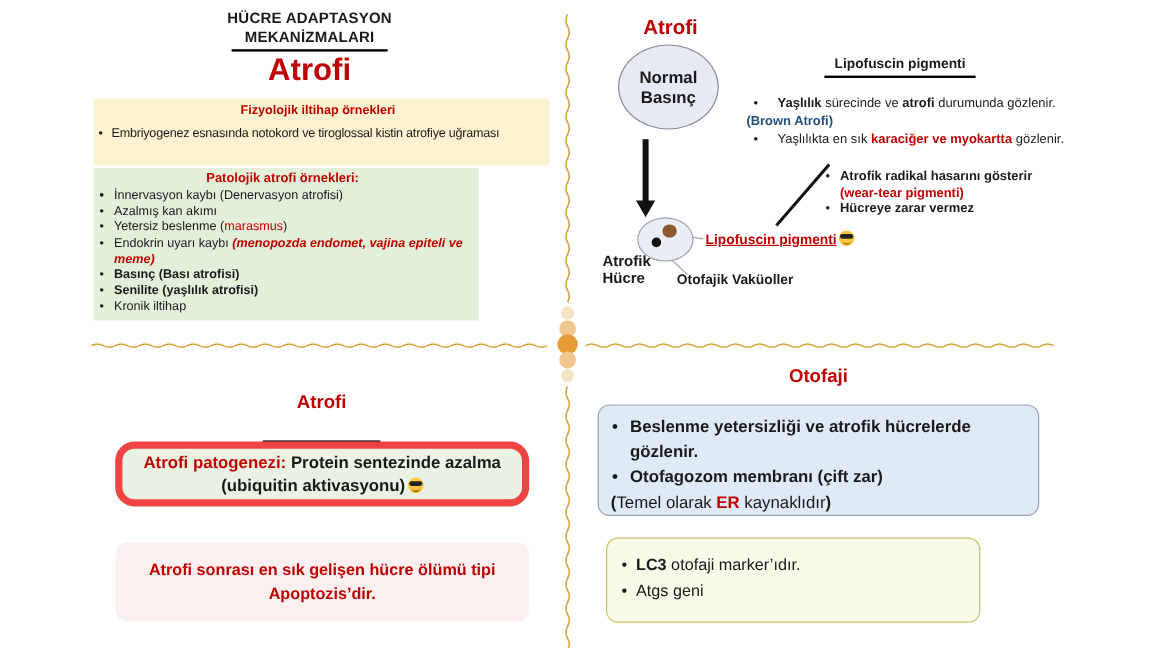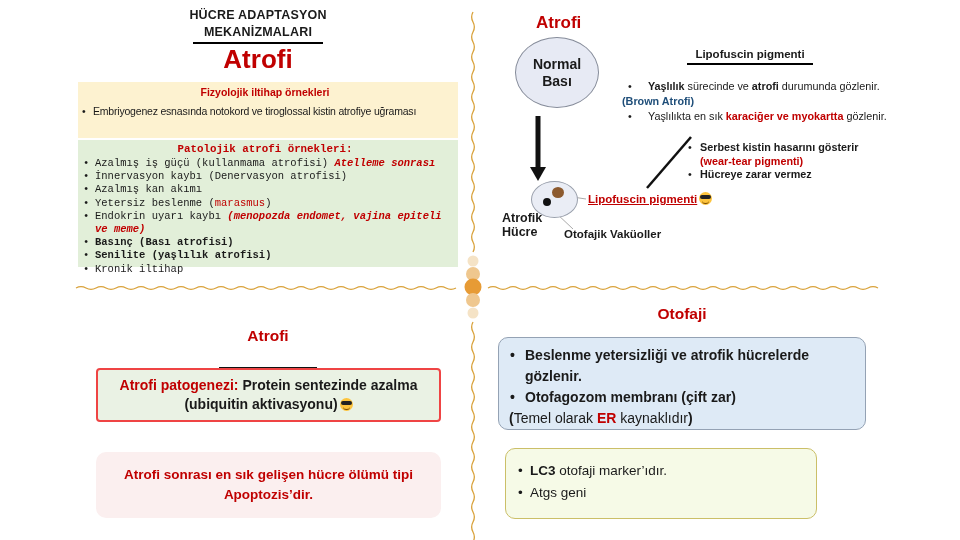--- a/index.html
+++ b/index.html
@@ -20,21 +20,21 @@
   .tl-h1{font-size:12.5px;font-weight:700;letter-spacing:.2px;}
   .tl-h2{display:inline-block;font-size:12.5px;font-weight:700;letter-spacing:.2px;
          border-bottom:2.5px solid #000;padding:1px 11px 3px;}
   .tl-title{font-size:26px;font-weight:800;color:#C00000;margin-top:0;}
   
   #physio-box{position:absolute;left:78px;top:82px;width:380px;height:56px;background:#FDF2D0;padding:4px 6px 0 0;}
   #physio-box .box-title{font-size:10.5px;font-weight:700;color:#C00000;text-align:center;}
   #physio-box .list{margin-top:7px;font-size:10.5px;letter-spacing:-0.2px;}
   #physio-box .li{padding-left:15px;line-height:13px;}
   #physio-box .li .marker{left:4px;}
-  #patho-box{position:absolute;left:78px;top:140px;width:380px;height:127px;background:#E2EFD9;padding:3px 6px 0 0;font-family:Liberation Mono, monospace;}
+  #patho-box{position:absolute;left:78px;top:140px;width:321px;height:127px;background:#E2EFD9;padding:3px 6px 0 0;}
   #patho-box .box-title{font-size:10.8px;font-weight:700;color:#C00000;text-align:center;}
   #patho-box .list{margin-top:2px;font-size:10.5px;}
   #patho-box .li{padding-left:17px;line-height:13.2px;}
   #patho-box .li .marker{left:5px;}
   
   #tr-title{position:absolute;left:536px;top:13px;font-size:17px;font-weight:800;color:#C00000;}
   #normal-cell{position:absolute;left:515px;top:37px;width:84px;height:71px;border-radius:50%;
       background:#E7EAF4;border:1.5px solid #858b99;display:flex;align-items:center;justify-content:center;
       text-align:center;font-weight:700;font-size:14px;line-height:1.15;white-space:pre-line;}
   #atrophic-cell{position:absolute;left:531px;top:181px;width:47px;height:37px;border-radius:50%;
@@ -57,21 +57,21 @@
   #lipo-notes .li{padding-left:14px;}
   #lipo-notes .li .marker{left:2px;}
   
   .sec-title-wrap{position:absolute;text-align:center;}
   #bl-title-wrap{left:193px;top:327px;width:150px;}
   #br-title-wrap{left:617px;top:305px;width:130px;}
   .title-underlined{display:inline-block;font-size:15.5px;font-weight:800;color:#C00000;
       border-bottom:2.5px solid #111;padding:0 28px 22px;}
   
   #pathogenesis-box{position:absolute;left:96px;top:368px;width:345px;height:54px;background:#EAF2E4;
-      border:2px solid #ef4444;border-radius:4px;display:flex;align-items:center;justify-content:center;
+      border:6px solid #ef4444;border-radius:16px;display:flex;align-items:center;justify-content:center;
       text-align:center;font-size:14px;line-height:1.35;padding:0 8px;}
   #apoptosis-box{position:absolute;left:96px;top:452px;width:345px;height:66px;background:#FBEFEF;
       border-radius:10px;display:flex;align-items:center;justify-content:center;text-align:center;
       font-size:13.5px;font-weight:700;color:#C00000;line-height:1.45;padding:0 10px;}
   #autophagy-box{position:absolute;left:498px;top:337px;width:368px;height:93px;background:#DEEAF6;
       border:1px solid #94a2b4;border-radius:10px;padding:7px 10px;font-size:14px;line-height:1.5;}
   #autophagy-box .li{padding-left:16px;}
   #autophagy-box .li .marker{left:1px;font-weight:700;}
   #marker-box{position:absolute;left:505px;top:448px;width:312px;height:71px;background:#F6FAE7;
       border:1.5px solid #CBBF68;border-radius:10px;padding:11px 12px;font-size:13.5px;line-height:1.65;}
@@ -123,54 +123,54 @@
   <div id="physio-box">
     <div class="box-title">Fizyolojik iltihap örnekleri</div>
     <div class="list">
         <div class="li"><span class="marker">•</span><span class="txt"><span>Embriyogenez esnasında notokord ve tiroglossal kistin atrofiye uğraması</span></span></div>
       </div>
   </div>
 
   <div id="patho-box">
     <div class="box-title">Patolojik atrofi örnekleri:</div>
     <div class="list">
-        <div class="li"><span class="marker">•</span><span class="txt"><span>Azalmış iş güçü (kullanmama atrofisi) </span><span class="ri">Atelleme sonrası</span></span></div>
+        <div class="li"><span class="marker">•</span></div>
         <div class="li"><span class="marker">•</span><span class="txt"><span>İnnervasyon kaybı (Denervasyon atrofisi)</span></span></div>
         <div class="li"><span class="marker">•</span><span class="txt"><span>Azalmış kan akımı</span></span></div>
         <div class="li"><span class="marker">•</span><span class="txt"><span>Yetersiz beslenme  (</span><span class="r">marasmus</span><span>)</span></span></div>
         <div class="li"><span class="marker">•</span><span class="txt"><span>Endokrin uyarı kaybı  </span><span class="ri">(menopozda endomet, vajina epiteli ve meme)</span></span></div>
         <div class="li"><span class="marker">•</span><span class="txt"><span class="b">Basınç (Bası atrofisi)</span></span></div>
         <div class="li"><span class="marker">•</span><span class="txt"><span class="b">Senilite (yaşlılık atrofisi)</span></span></div>
         <div class="li"><span class="marker">•</span><span class="txt"><span>Kronik iltihap</span></span></div>
       </div>
   </div>
 
   <div id="tr-title">Atrofi</div>
   <div id="normal-cell">Normal
-Bası</div>
+Basınç</div>
   <div id="atrophic-cell"></div>
   <div id="pigment-dot"></div>
   <div id="vacuole-ring"></div>
   <div id="atrophic-label">Atrofik
 Hücre</div>
   <div id="vacuole-label">Otofajik Vaküoller</div>
   <div id="lipo-pointer">
     <span class="u">Lipofuscin pigmenti</span><span class="emoji"></span>
   </div>
 
   <div id="lipo-title-wrap">
     <span class="lipo-title">Lipofuscin pigmenti</span>
   </div>
   <div id="lipo-bullets">
       <div class="li"><span class="marker">•</span><span class="txt"><span class="b">Yaşlılık</span><span> sürecinde ve </span><span class="b">atrofi</span><span> durumunda gözlenir.</span></span></div>
       <div class="li nb" style="padding-left: 0px;"><span class="txt"><span class="bl">(Brown Atrofi)</span></span></div>
       <div class="li"><span class="marker">•</span><span class="txt"><span>Yaşlılıkta en sık </span><span class="rb">karaciğer ve myokartta</span><span> gözlenir.</span></span></div>
     </div>
   <div id="lipo-notes">
-      <div class="li"><span class="marker">•</span><span class="txt"><span class="b">Serbest kistin hasarını gösterir</span></span></div>
+      <div class="li"><span class="marker">•</span><span class="txt"><span class="b">Atrofik radikal hasarını gösterir</span></span></div>
       <div class="li nb"><span class="txt"><span class="rb">(wear-tear pigmenti)</span></span></div>
       <div class="li"><span class="marker">•</span><span class="txt"><span class="b">Hücreye zarar vermez</span></span></div>
     </div>
 
   <div id="bl-title-wrap" class="sec-title-wrap">
     <span class="title-underlined">Atrofi</span>
   </div>
   <div id="pathogenesis-box">
     <div>
       <span><span class="rb">Atrofi patogenezi:</span><span class="b"> Protein sentezinde azalma (ubiquitin aktivasyonu)</span></span><span class="emoji"></span>

